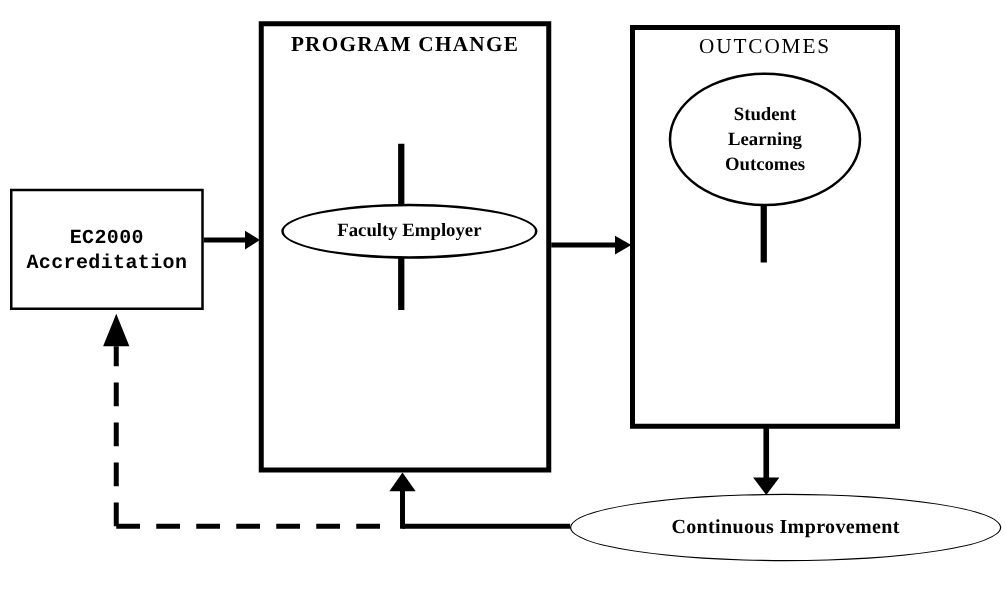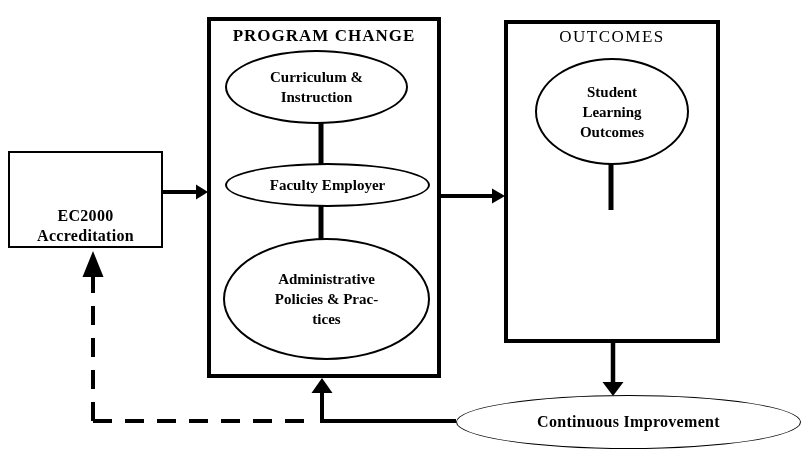--- a/index.html
+++ b/index.html
@@ -3,21 +3,21 @@
 <meta charset="utf-8">
 <style>
   html,body{margin:0;padding:0;background:#ffffff;}
   .canvas{
     position:relative;width:805px;height:471px;background:#ffffff;
     font-family:"Liberation Serif", serif;color:#000;overflow:hidden;
   }
   svg.edges{position:absolute;left:0;top:0;width:805px;height:471px;z-index:1;}
   .box{position:absolute;box-sizing:border-box;background:transparent;z-index:2;}
   .box-thick{border:4px solid #000;}
-  .box-thin{border:2px solid #000;display:flex;align-items:flex-end;justify-content:center;}
+  .box-thin{border:2px solid #000;display:flex;align-items:center;justify-content:center;font-family:Liberation Mono, monospace;}
   .box-title{
     position:absolute;left:0;right:0;text-align:center;
     font-size:17px;letter-spacing:1px;white-space:nowrap;
   }
   .title-bold{font-weight:bold;top:5px;}
   .title-regular{font-weight:normal;top:3px;letter-spacing:1.5px;}
   .ellipse{
     position:absolute;box-sizing:border-box;z-index:3;background:#fff;
     border:2px solid #000;border-radius:50%;
     display:flex;align-items:center;justify-content:center;
@@ -81,34 +81,25 @@
   </div>
 
   <div class="box box-thick" style="left:207px;top:17px;width:234px;height:361px;">
     <div class="box-title title-bold">PROGRAM CHANGE</div>
   </div>
 
   <div class="box box-thick" style="left:504px;top:20px;width:216px;height:323px;">
     <div class="box-title title-regular">OUTCOMES</div>
   </div>
 
-  <div class="ellipse" style="left:225px;top:50px;width:183px;height:74px;">
-    <div class="node-label">Curriculum &amp;
-Instruction</div>
-  </div>
 
   <div class="ellipse" style="left:225px;top:163px;width:205px;height:44px;">
     <div class="node-label">Faculty Employer</div>
   </div>
 
-  <div class="ellipse" style="left:223px;top:238px;width:207px;height:122px;">
-    <div class="node-label">Administrative
-Policies &amp; Prac-
-tices</div>
-  </div>
 
   <div class="ellipse" style="left:535px;top:58px;width:154px;height:107px;align-items:center;">
     <div class="node-label">Student
 Learning
 Outcomes</div>
   </div>
 
 
   <div class="ellipse ellipse-thin" style="left:456px;top:395px;width:345px;height:54px;">
     <div class="node-label label-lg">Continuous Improvement</div>

